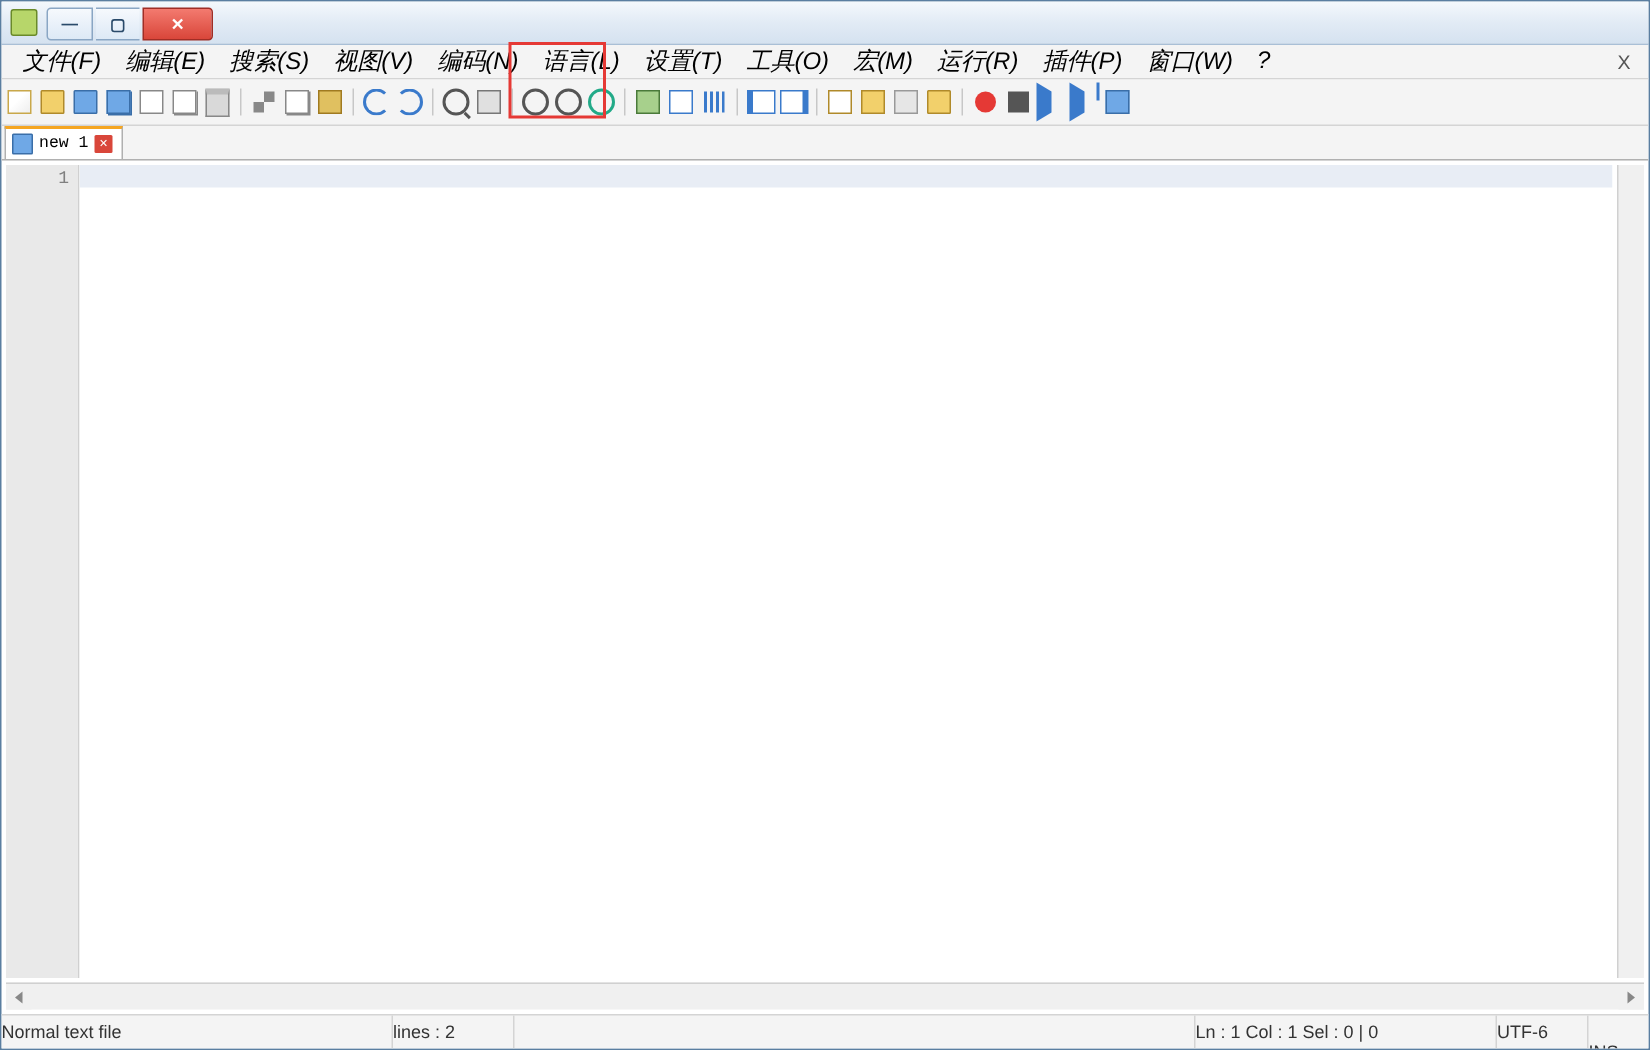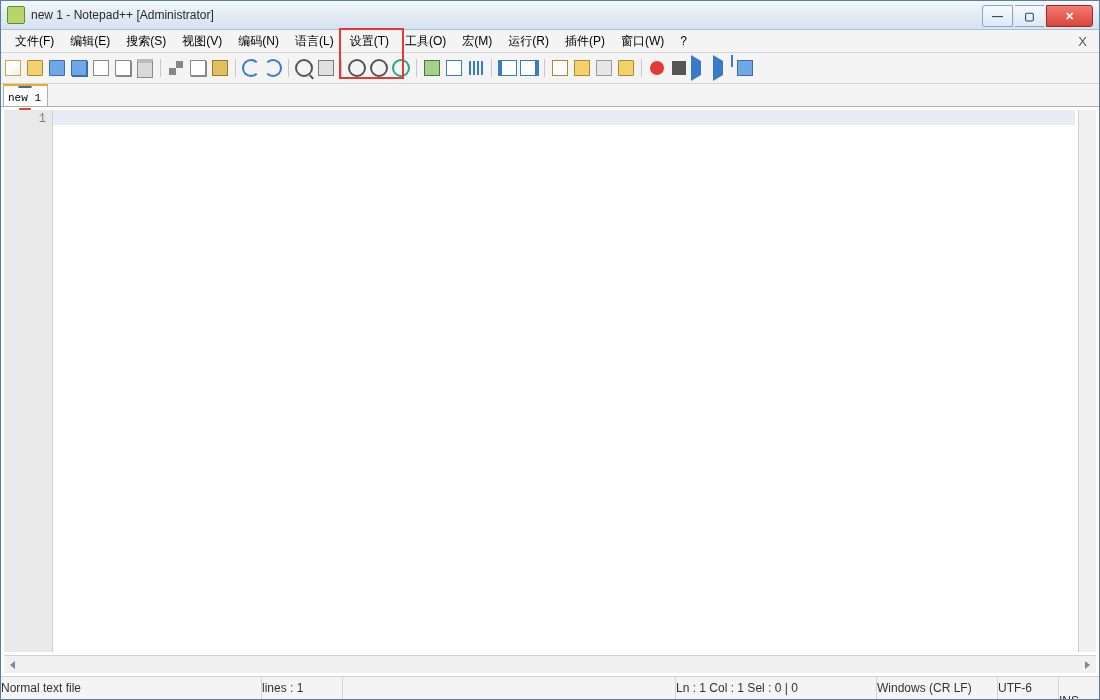--- a/index.html
+++ b/index.html
@@ -8,21 +8,21 @@
   .titlebar { height:28px; background:linear-gradient(to bottom,#f4f8fc 0%,#e2ebf5 50%,#d5e2f0 100%); display:flex; align-items:center; padding:0 0 0 6px; border-bottom:1px solid #a9bfd6;}
   .titlebar .app-icon { width:16px; height:16px; background:#b7d66a; border:1px solid #6a8a2a; border-radius:2px; margin-right:6px;}
   .titlebar .title { flex:1; color:#2a2a2a;}
   .win-btns { display:flex; height:20px; margin-right:4px;}
   .win-btn { width:29px; height:20px; margin-left:0; display:flex; align-items:center; justify-content:center; border:1px solid #8aa6c4; border-radius:3px; margin-right:2px; background:linear-gradient(to bottom,#f6f9fd,#dde9f6); color:#2a4a6a; font-weight:bold; font-size:11px;}
   .win-btn.close { width:45px; background:linear-gradient(to bottom,#f37a6f,#d9463a); border-color:#a02d25; color:#fff; border-top-left-radius:0;border-bottom-left-radius:0;}
   .win-btn.min { border-top-right-radius:0;border-bottom-right-radius:0;}
   .win-btn.max { border-radius:0; border-left:none; border-right:none;}
   
   .menubar { height:22px; background:#f4f4f4; display:flex; align-items:center; padding:0 6px; border-bottom:1px solid #d4d4d4; gap:0;}
-  .menu-item { padding:2px 8px; cursor:default; white-space:nowrap; font-size:12px;}
+  .menu-item { padding:2px 8px; cursor:default; white-space:nowrap; font-size:16px;font-style:italic;}
   .menubar .spacer { flex:1;}
   .menubar .menu-close { padding:0 6px; font-size:13px; color:#555;}
   .highlight-box { position:absolute; border:2px solid #e53935; pointer-events:none; z-index:50;}
   
   .toolbar { height:26px; background:#f4f4f4; display:flex; align-items:center; padding:2px 2px; border-bottom:1px solid #d4d4d4; gap:2px;}
   .tbtn { width:20px; height:20px; display:flex; align-items:center; justify-content:center; border-radius:2px;}
   .tsep { width:1px; height:18px; background:#c7c7c7; margin:0 3px;}
   .tbtn .ico { width:14px; height:14px; display:block; }
   
   .ic-new { background:linear-gradient(135deg,#fff 40%,#eee); border:1px solid #c9a84a;}
@@ -53,21 +53,21 @@
   .ic-func  { background:#e6e6e6; border:1px solid #999;}
   .ic-folder{ background:#f2d06b; border:1px solid #b08a2a; border-radius:1px;}
   .ic-rec   { background:#e53935; border-radius:50%;}
   .ic-stop  { background:#555;}
   .ic-play  { width:0;height:0;border-left:10px solid #3a7acb;border-top:6px solid transparent;border-bottom:6px solid transparent;}
   .ic-playto{ width:0;height:0;border-left:10px solid #3a7acb;border-top:6px solid transparent;border-bottom:6px solid transparent; position:relative;}
   .ic-playto:after{content:"";position:absolute;left:8px;top:-6px;width:2px;height:12px;background:#3a7acb;}
   .ic-saverec{ background:#6fa8e6; border:1px solid #3a6ea8;}
   
   .tabbar { height:22px; background:#f4f4f4; display:flex; align-items:flex-end; padding:0 2px; border-bottom:1px solid #b0b0b0;}
-  .tab { height:20px; background:#fff; border:1px solid #b0b0b0; border-bottom:none; border-top:2px solid #f5a623; padding:0 6px 0 4px; display:flex; align-items:center; gap:4px; font-family:"Courier New",monospace; font-size:11px; position:relative;flex-direction:column;}
+  .tab { height:20px; background:#fff; border:1px solid #b0b0b0; border-bottom:none; border-top:2px solid #f5a623; padding:0 6px 0 4px; display:flex; align-items:center; gap:4px; font-family:"Courier New",monospace; font-size:11px; position:relative;}
   .tab .disk { width:12px; height:12px; background:#6fa8e6; border:1px solid #3a6ea8; border-radius:1px;}
   .tab .tab-x { width:12px; height:12px; background:#d9463a; color:#fff; font-size:9px; line-height:12px; text-align:center; border-radius:1px;}
   
   .editor-wrap { flex:1; position:relative; display:flex; overflow:hidden; border-top:0;}
   .gutter { width:42px; background:#e9e9e9; border-right:1px solid #d0d0d0; text-align:right; padding:2px 6px 0 0; font-family:"Courier New",monospace; font-size:12px; color:#808080; margin:3px 0 3px 3px;}
   .gutter .ln { height:15px; background:transparent;}
   .editor { flex:1; background:#fff; position:relative; margin:3px 3px 3px 0; overflow:auto;}
   .current-line { position:absolute; left:0; right:0; top:0; height:15px; background:#e8edf5;}
   .scrollbar-v { width:17px; background:#f0f0f0; border-left:1px solid #d0d0d0; margin:3px 3px 3px 0;}
   .scrollbar-h { height:17px; background:#f0f0f0; border-top:1px solid #d0d0d0; margin:0 3px 3px 3px; display:flex;}
@@ -83,21 +83,20 @@
   .status-spacer { flex:1;}
   
 </style>
 </head>
 <body>
 
 <div class="window">
 
   <div class="titlebar">
     <div class="app-icon"></div>
-    <div class="title">new 1 - Notepad++ [Administrator]</div>
     <div class="win-btns">
       <div class="win-btn min">
         <span>―</span>
       </div>
       <div class="win-btn max">
         <span>▢</span>
       </div>
       <div class="win-btn close">
         <span>✕</span>
       </div>
@@ -248,22 +247,21 @@
         <span></span>
       </div>
     <div class="sb-track"></div>
     <div class="sb-arr r">
         <span></span>
       </div>
   </div>
 
   <div class="statusbar">
     <div class="status-cell" style="width:260px;">Normal text file</div>
-    <div class="status-cell" style="width:80px;border-right:none;">lines : 1</div>
+    <div class="status-cell" style="width:80px;border-right:none;">lines : 2</div>
     <div class="status-spacer status-cell" style="border-left:1px solid #d4d4d4;border-right:none;"></div>
     <div class="status-cell" style="width:200px;border-left:1px solid #d4d4d4;">Ln : 1    Col : 1    Sel : 0 | 0</div>
-    <div class="status-cell" style="width:120px;">Windows (CR LF)</div>
     <div class="status-cell" style="width:60px;">UTF-6</div>
     <div class="status-cell" style="width:40px;margin-top:25px;">INS</div>
   </div>
 
   <div class="highlight-box" id="hl" style="left: 337.672px; top: 26.5px; width: 61.3281px; height: 47px;"></div>
 </div>
 
 </body></html>

